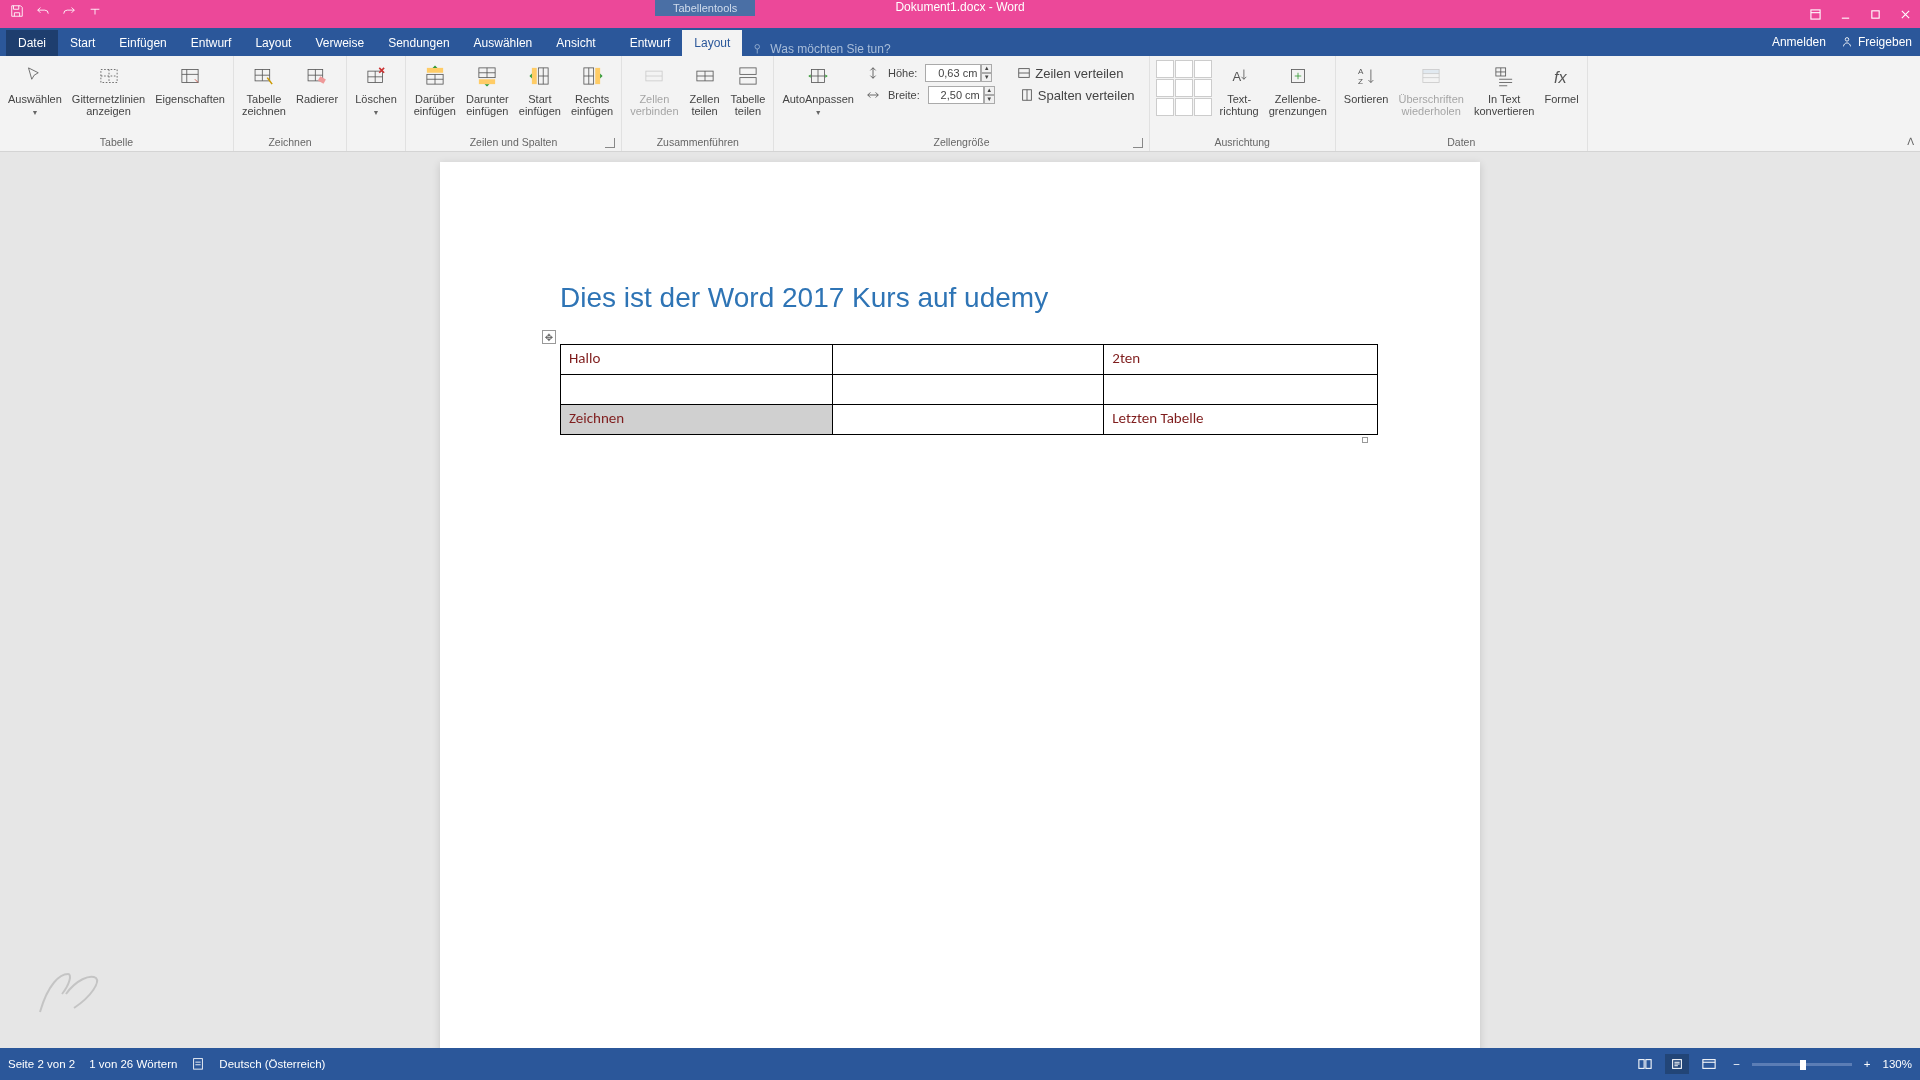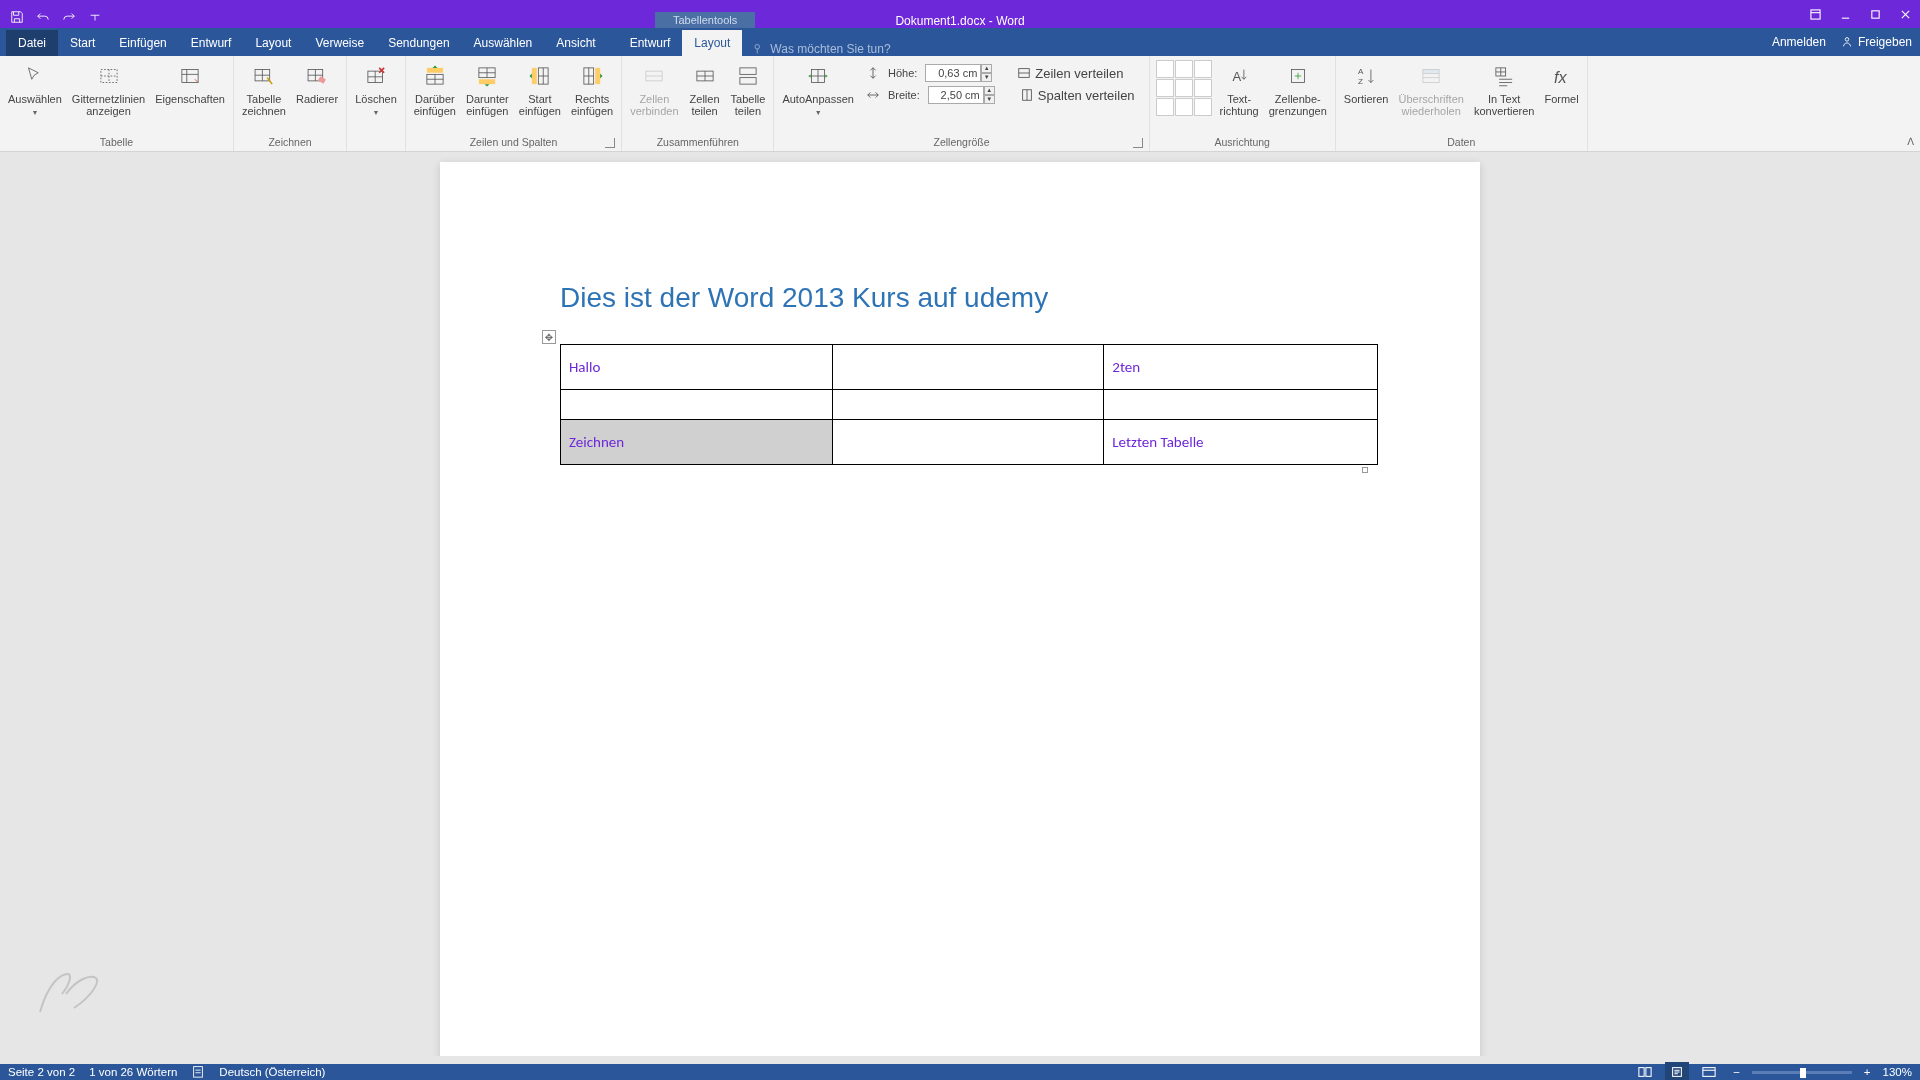--- a/index.html
+++ b/index.html
@@ -1,19 +1,19 @@
 <!DOCTYPE html>
 <html><head>
 <meta charset="utf-8">
 <style>
 * { margin: 0; padding: 0; box-sizing: border-box; font-family: 'Segoe UI', Tahoma, sans-serif; }
 body { background: #e6e6e6; width: 1920px; height: 1080px; overflow: hidden; position: relative; }
 
 
-.titlebar { background: #6d28d9; height: 28px; display: flex; align-items: flex-end; color: #fff; font-size: 12px; position: relative; }
+.titlebar { background: #ec4899; height: 28px; display: flex; align-items: flex-start; color: #fff; font-size: 12px; position: relative; }
 .qat { display: flex; align-items: center; gap: 4px; padding-left: 6px; }
 .qat-btn { width: 22px; height: 22px; display: flex; align-items: center; justify-content: center; cursor: pointer; }
 .qat-btn svg { width: 14px; height: 14px; fill: #fff; stroke: #fff; }
 .tabletools { position: absolute; left: 655px; background: #4a6fa5; padding: 2px 18px; font-size: 11px; color: #d0dcec; }
 .doc-title { position: absolute; left: 50%; transform: translateX(-50%); color: #fff; }
 .win-controls { position: absolute; right: 0; display: flex; }
 .win-btn { width: 30px; height: 28px; display: flex; align-items: center; justify-content: center; cursor: pointer; }
 .win-btn svg { width: 11px; height: 11px; stroke: #fff; fill: none; stroke-width: 1.2; }
 
 
@@ -57,26 +57,26 @@
 
 .doc-area { position: absolute; top: 152px; left: 0; right: 0; bottom: 24px; background: #e6e6e6; display: flex; justify-content: center; overflow: hidden; }
 .pages-wrap { display: flex; flex-direction: column; align-items: center; }
 .page-top { width: 1040px; height: 50px; background: #fff; box-shadow: 0 2px 8px rgba(0,0,0,0.15); }
 .page { width: 1040px; background: #fff; box-shadow: 0 2px 8px rgba(0,0,0,0.15); padding: 120px 120px; min-height: 1200px; position: relative; margin-top: 10px; }
 .doc-heading { font-size: 28px; color: #2e74b5; font-weight: 400; margin-bottom: 30px; }
 .doc-table-wrap { position: relative; }
 .table-move { position: absolute; left: -18px; top: -14px; width: 14px; height: 14px; border: 1px solid #999; background: #fff; display: flex; align-items: center; justify-content: center; font-size: 10px; color: #666; cursor: move; }
 .table-resize { position: absolute; right: -8px; bottom: -8px; width: 6px; height: 6px; border: 1px solid #999; background: #fff; cursor: nwse-resize; }
 .doc-table { border-collapse: collapse; width: 818px; }
-.doc-table td { border: 1px solid #000; padding: 13px 8px; font-size: 15px; font-family: Calibri, sans-serif; color: #6d28d9; height: 30px; vertical-align: top; margin-left: 20px; }
+.doc-table td { border: 1px solid #000; padding: 4px 8px; font-size: 15px; font-family: Calibri, sans-serif; color: #7f1d1d; height: 30px; vertical-align: top; margin-left: 20px; }
 .doc-table td.selected { background: #d0d0d0; }
 .col-a { width: 272px; } .col-b { width: 272px; } .col-c { width: 274px; }
 
 
-.statusbar { position: absolute; bottom: 0; left: 0; right: 0; height: 16px; background: #2b579a; color: #fff; font-size: 11.5px; display: flex; align-items: center; padding: 0 8px; }
+.statusbar { position: absolute; bottom: 0; left: 0; right: 0; height: 32px; background: #2b579a; color: #fff; font-size: 11.5px; display: flex; align-items: center; padding: 0 8px; }
 .status-left { display: flex; gap: 14px; align-items: center; }
 .status-item { cursor: pointer; }
 .status-right { margin-left: auto; display: flex; align-items: center; gap: 8px; }
 .view-btn { width: 24px; height: 20px; display: flex; align-items: center; justify-content: center; cursor: pointer; }
 .view-btn.active { background: #224577; }
 .view-btn svg { width: 14px; height: 12px; fill: none; stroke: #fff; stroke-width: 1.2; }
 .zoom-slider { width: 100px; height: 3px; background: #5b7db5; position: relative; }
 .zoom-thumb { position: absolute; top: -3px; left: 48%; width: 6px; height: 10px; background: #fff; }
 .zoom-btn { cursor: pointer; padding: 0 4px; }
 
@@ -481,21 +481,21 @@
     <div class="group-label">Daten</div>
   </div>
 
   <div class="collapse-btn">ᐱ</div>
 </div>
 
 <div class="doc-area">
   <div class="pages-wrap">
     <div class="page-top"></div>
     <div class="page">
-      <div class="doc-heading">Dies ist der Word 2013 Kurs auf udemy</div>
+      <div class="doc-heading">Dies ist der Word 2017 Kurs auf udemy</div>
       <div class="doc-table-wrap">
         <div class="table-move">✥</div>
         <table class="doc-table">
           <tbody>
               <tr>
             <td class="col-a">Hallo</td>
             <td class="col-b"></td>
             <td class="col-c">2ten</td>
           </tr>
           <tr>

